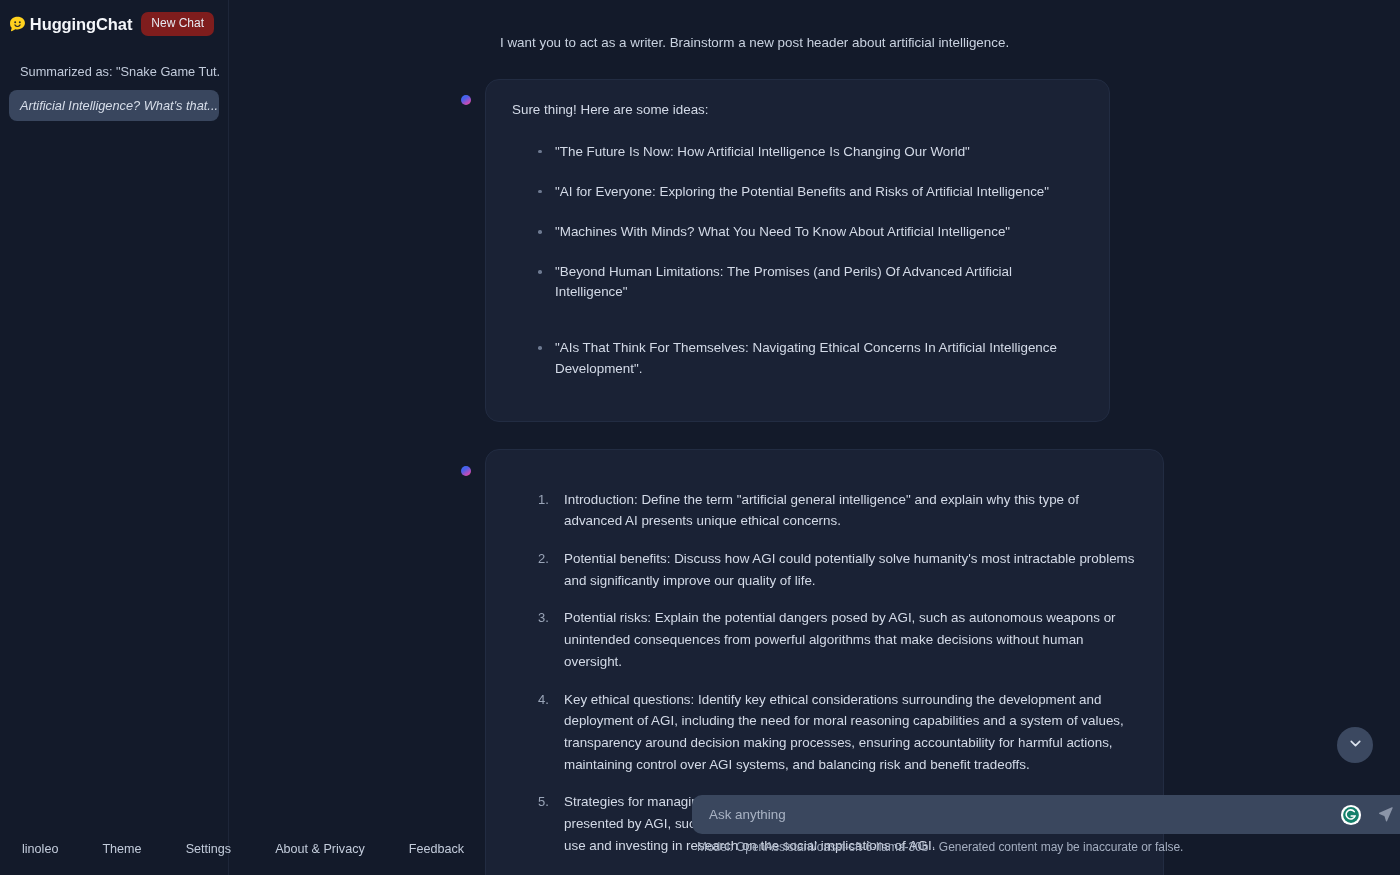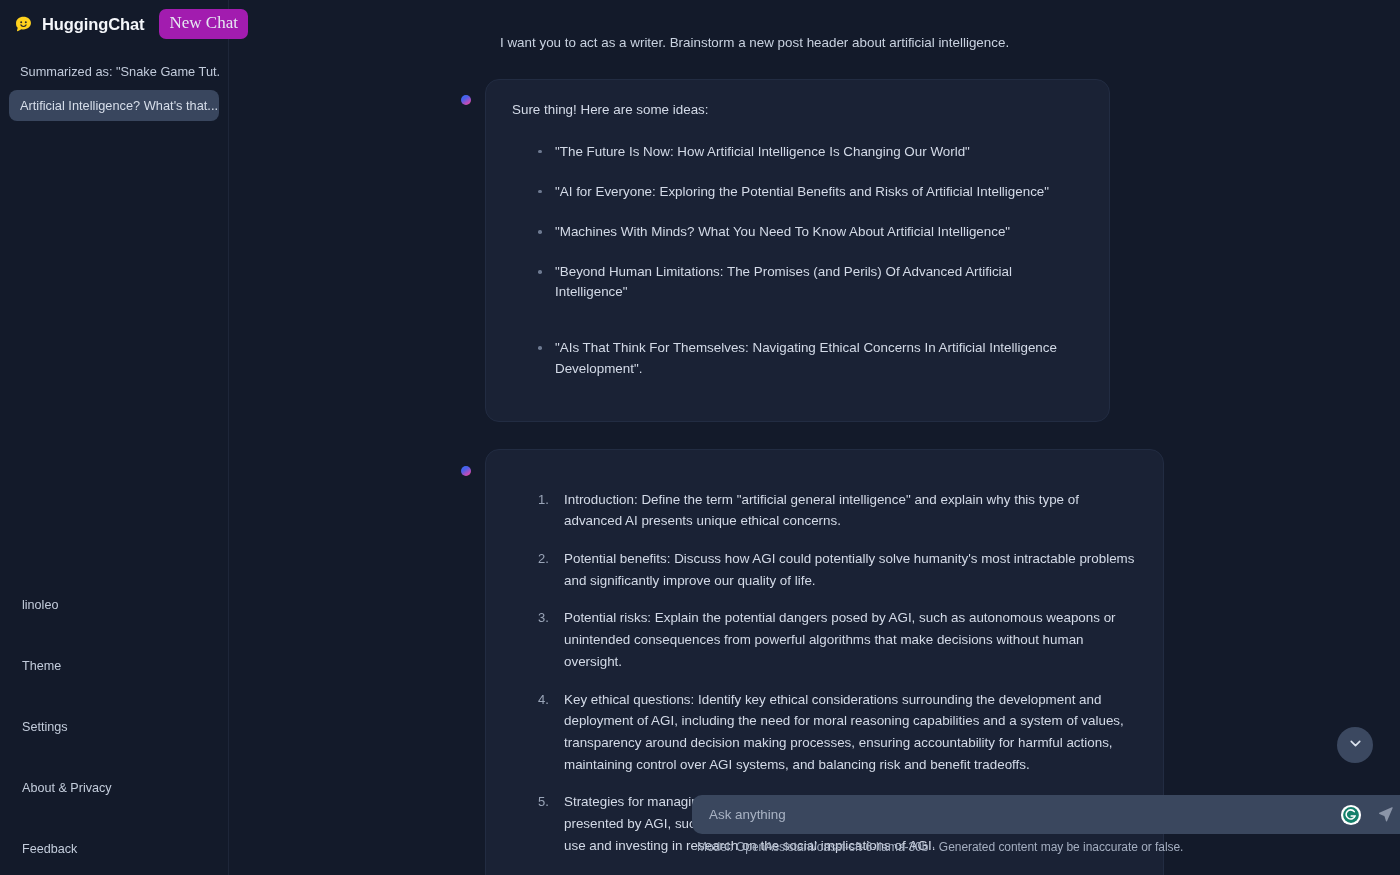--- a/index.html
+++ b/index.html
@@ -34,47 +34,48 @@
     flex-direction: column;
     z-index: 5;
   }
 
   .sidebar-header {
     height: 48px;
     flex: 0 0 48px;
     display: flex;
     align-items: center;
     padding: 16px 14px;
-    gap: 9px;
+    gap: 3px;
+    justify-content: flex-end;
   }
 
   .logo-icon {
     width: 19px;
     height: 19px;
     flex: 0 0 19px;
     position: relative;
     display: block;
   }
 
   .brand-name {
     font-size: 16.5px;
     font-weight: bold;
     color: #F4F6FA;
     letter-spacing: -0.1px;
     white-space: nowrap;
   }
 
   .new-chat-btn {
     margin-left: 6px;
-    background: #a21caf;
+    background: #7f1d1d;
     color: #E6EAF2;
     border: none;
     border-radius: 7px;
-    font-size: 17px;
-    font-family: Liberation Serif, serif;
+    font-size: 12px;
+    font-family: Liberation Sans, sans-serif;
     padding: 5px 10px 6px 10px;
     cursor: pointer;
     white-space: nowrap;
     line-height: 1.1;
   }
 
   .conv-list {
     padding: 8px 9px 0 9px;
     display: flex;
     flex-direction: column;
@@ -89,29 +90,29 @@
     border-radius: 8px;
     font-size: 12.8px;
     color: #C2CBDB;
     white-space: nowrap;
     overflow: hidden;
     cursor: pointer;
   }
   .conv-item.active {
     background: #39465E;
     color: #D7DEEA;
+    font-style: italic;
   }
 
   .sidebar-spacer { flex: 1 1 auto; }
 
   .sidebar-footer {
     padding: 0 0 10px 0;
     display: flex;
-    flex-direction: column;
-    gap: 28px;
+    flex-direction: row;
   }
   .footer-item {
     height: 33px;
     display: flex;
     align-items: center;
     padding: 0 22px;
     font-size: 12.6px;
     color: #C3CCDB;
     cursor: pointer;
     white-space: nowrap;

